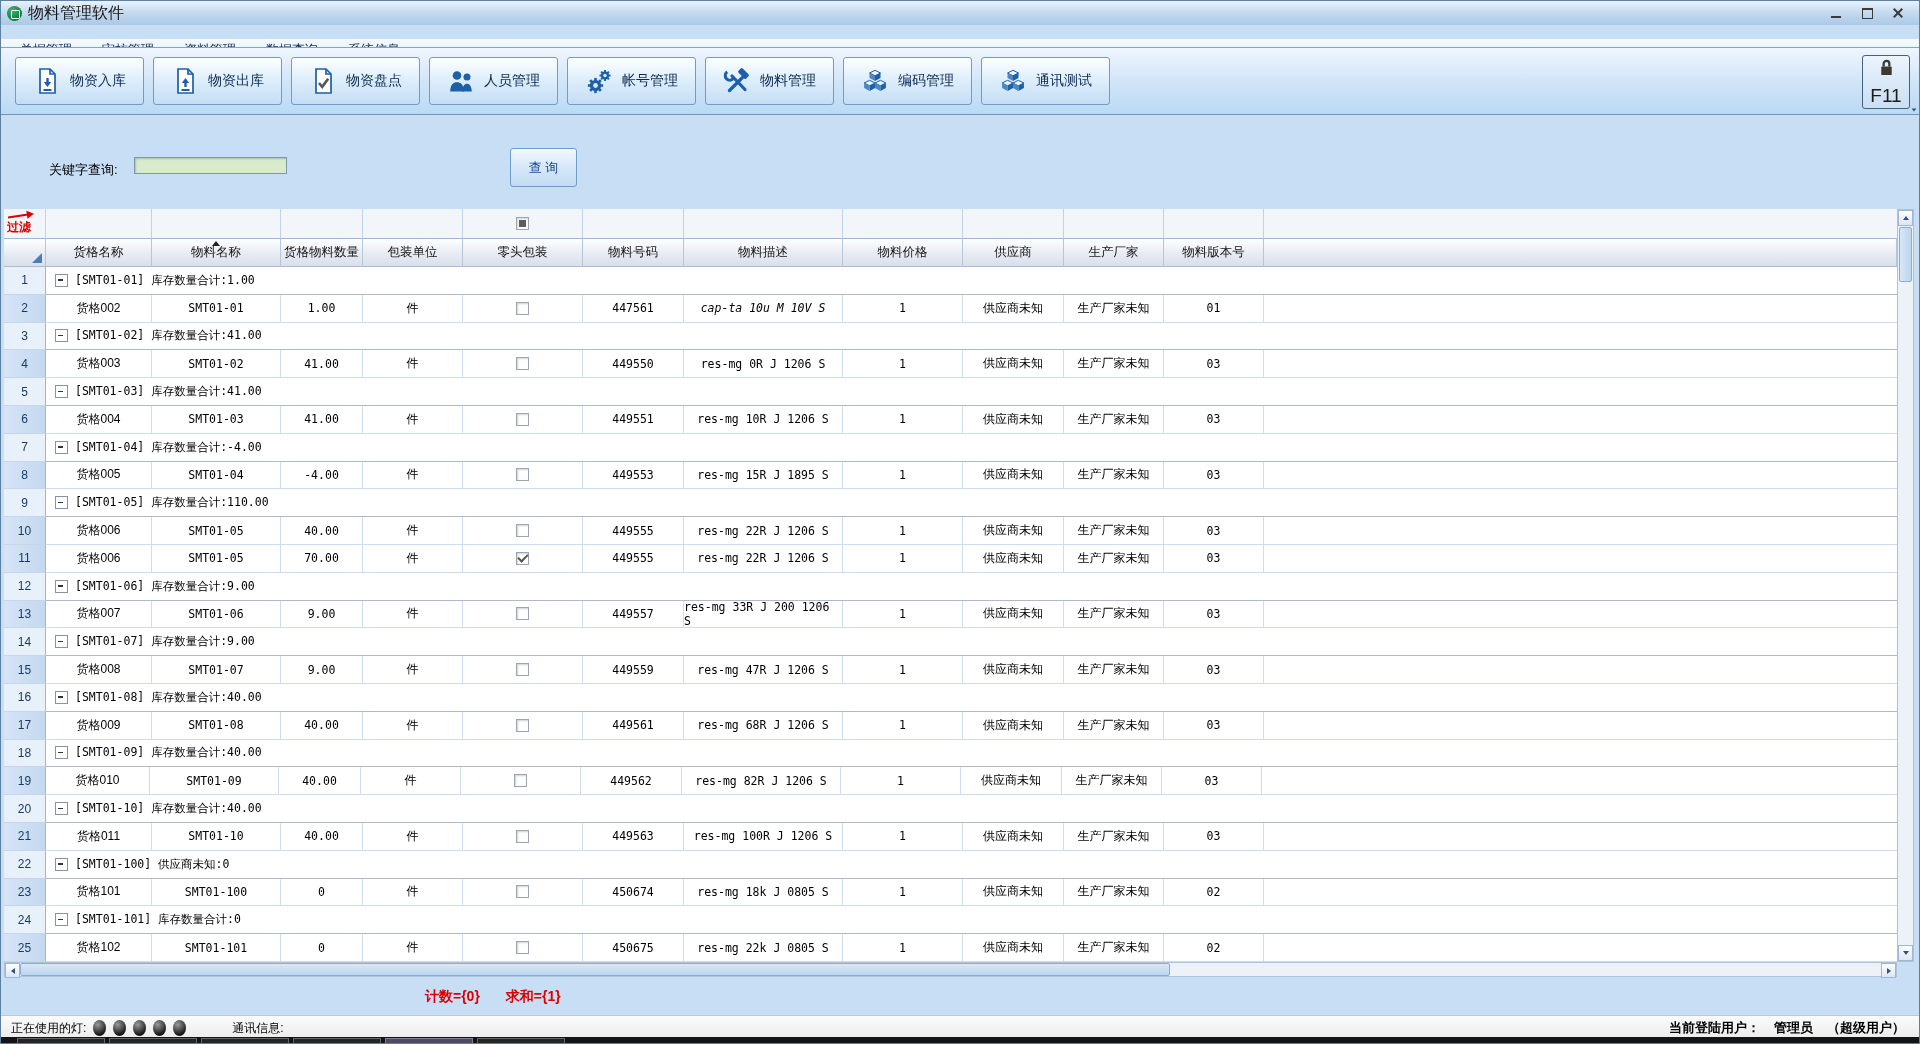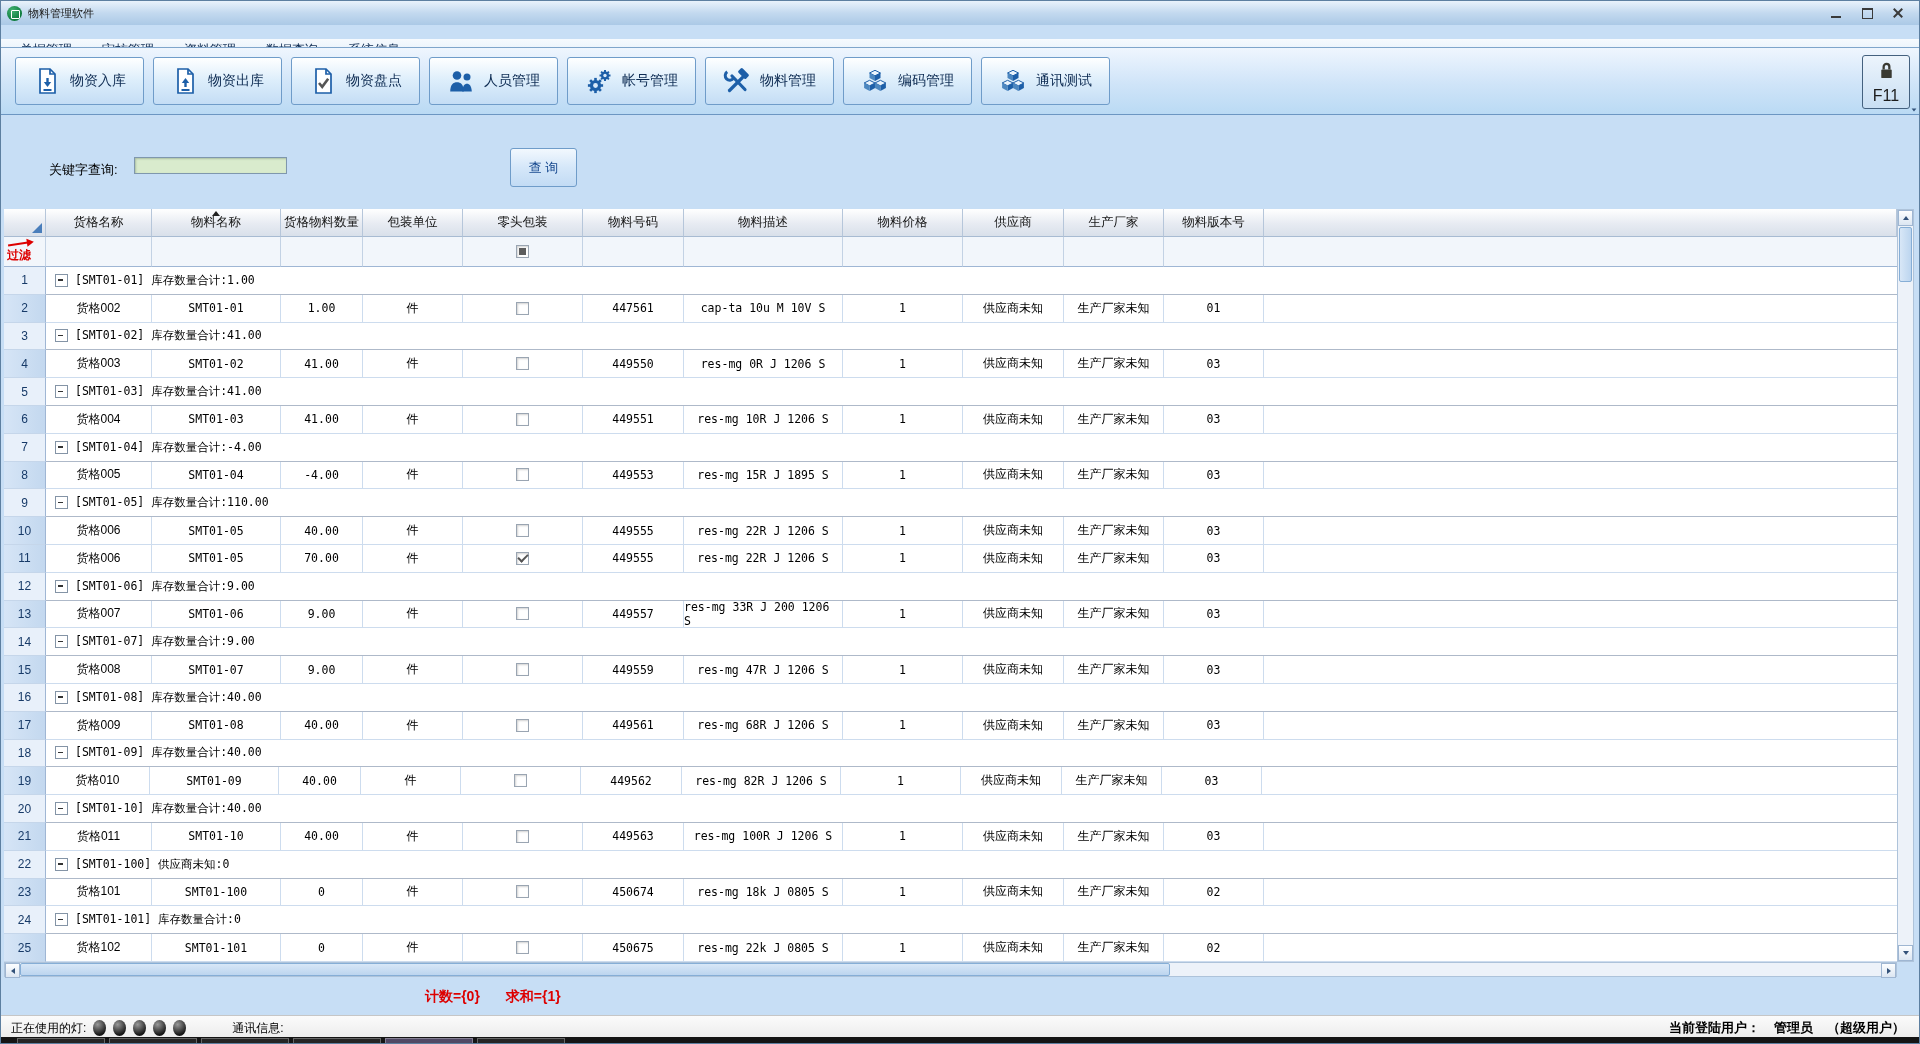--- a/index.html
+++ b/index.html
@@ -5,21 +5,21 @@
   html,body{margin:0;padding:0;background:#333;}
   #window{position:relative;width:1920px;height:1044px;overflow:hidden;
     font-family:"Liberation Sans","DejaVu Sans",sans-serif;background:#c7def5;
     border:1px solid #5d7fa0;box-sizing:border-box;}
   
   .titlebar{position:absolute;top:0;left:0;right:0;height:24px;
     background:linear-gradient(#e9f2fb,#c3d9ef 50%,#abc9e6);display:flex;align-items:center;padding-left:6px;}
   .app-icon{width:15px;height:15px;border-radius:50%;margin-right:6px;position:relative;
     background:radial-gradient(circle at 35% 30%,#43b271,#0c7a3c 70%);}
   .app-icon:after{content:"";position:absolute;left:4px;top:4px;width:7px;height:7px;border:1px solid #fff;border-radius:1px;}
-  .title-text{font-size:11px;color:#181818;}
+  .title-text{font-size:16px;color:#181818;}
   .win-controls{margin-left:auto;display:flex;gap:17px;padding-right:14px;}
   .win-btn{width:14px;height:14px;position:relative;cursor:default;}
   .wb-bar{position:absolute;left:2px;bottom:2px;width:10px;height:2px;background:#3a3a3a;}
   .wb-box{position:absolute;left:2px;top:2px;width:9px;height:8px;border:1px solid #3a3a3a;border-top-width:2px;}
   .wb-x1,.wb-x2{position:absolute;left:1px;top:6px;width:12px;height:2px;background:#3a3a3a;}
   .wb-x1{transform:rotate(45deg);} .wb-x2{transform:rotate(-45deg);}
   
   .menubar{position:absolute;top:24px;left:0;right:0;height:22px;
     background:linear-gradient(#f6fafe,#ddebf9);border-bottom:1px solid #a9c2db;
     display:flex;align-items:center;padding-left:10px;margin-top:14px;}
@@ -29,21 +29,21 @@
   .toolbar{position:absolute;top:46px;left:0;right:0;height:66px;
     background:linear-gradient(#eff6fe,#cfe4f8 55%,#badaf4);
     border-top:1px solid #7fa5cb;border-bottom:1px solid #6c96c2;
     display:flex;align-items:center;padding-left:14px;gap:9px;}
   .tb-btn{display:flex;align-items:center;gap:9px;height:46px;padding:0 17px;
     border:1px solid #6f9cc9;border-radius:3px;
     background:linear-gradient(#feffff,#ddeefb 48%,#c4ddf5);font-size:14px;color:#0d2b52;white-space:nowrap;}
   .tb-btn svg{display:block;}
   .f11-btn{position:absolute;right:9px;top:7px;width:46px;height:52px;border:1px solid #44617f;border-radius:3px;
     background:linear-gradient(#ecf4fc,#c9dff3);display:flex;flex-direction:column;align-items:center;justify-content:center;
-    gap:2px;font-size:16px;color:#1c1c1c;}
+    gap:2px;font-size:19px;color:#1c1c1c;}
   .tb-overflow{position:absolute;right:2px;bottom:2px;transform:scale(.8);}
   
   .tabrow{position:absolute;top:112px;left:0;right:0;height:25px;background:#a6c5e7;
     display:flex;align-items:flex-end;padding-left:8px;border-bottom:1px solid #bcd6f0;}
   .tab{display:flex;align-items:center;gap:8px;height:24px;padding:0 11px;
     background:linear-gradient(#f4f9fe,#d2e5f8);border:1px solid #7aa2cc;border-bottom:none;
     border-radius:3px 3px 0 0;font-size:13px;font-weight:bold;color:#17498f;}
   .tab-close{position:relative;width:11px;height:11px;}
   .tc1,.tc2{position:absolute;left:0;top:5px;width:11px;height:1.6px;background:#6d8299;}
   .tc1{transform:rotate(45deg);} .tc2{transform:rotate(-45deg);}
@@ -294,58 +294,20 @@
         <div class="tri-down"></div>
       </div>
   </div>
 
 
   <div class="search-label">关键字查询:</div>
   <input class="search-input" type="text" value="" style="">
   <button class="search-btn">查  询</button>
 
   <div class="grid">
-    <div class="g-row head-row" id="grid-header">
-        <div class="g-cell corner"></div>
-        <div class="g-cell" style="width: 106px;">
-          <span>货格名称</span>
-        </div>
-        <div class="g-cell" style="width: 129px;">
-          <span>物料名称</span>
-          <div class="sort-up"></div>
-        </div>
-        <div class="g-cell" style="width: 82px;">
-          <span>货格物料数量</span>
-        </div>
-        <div class="g-cell" style="width: 100px;">
-          <span>包装单位</span>
-        </div>
-        <div class="g-cell" style="width: 120px;">
-          <span>零头包装</span>
-        </div>
-        <div class="g-cell" style="width: 101px;">
-          <span>物料号码</span>
-        </div>
-        <div class="g-cell" style="width: 159px;">
-          <span>物料描述</span>
-        </div>
-        <div class="g-cell" style="width: 120px;">
-          <span>物料价格</span>
-        </div>
-        <div class="g-cell" style="width: 101px;">
-          <span>供应商</span>
-        </div>
-        <div class="g-cell" style="width: 100px;">
-          <span>生产厂家</span>
-        </div>
-        <div class="g-cell" style="width: 100px;">
-          <span>物料版本号</span>
-        </div>
-        <div class="g-cell head-filler"></div>
-      </div>
     <div class="g-row filter-row" id="grid-filter">
         <div class="g-cell filter-num">
           <div class="f-arrow"></div>
           <div class="filter-label">过滤</div>
         </div>
         <div class="g-cell" style="width: 106px;"></div>
         <div class="g-cell" style="width: 129px;"></div>
         <div class="g-cell" style="width: 82px;"></div>
         <div class="g-cell" style="width: 100px;"></div>
         <div class="g-cell" style="width: 120px;">
@@ -354,39 +316,77 @@
           </div>
         </div>
         <div class="g-cell" style="width: 101px;"></div>
         <div class="g-cell" style="width: 159px;"></div>
         <div class="g-cell" style="width: 120px;"></div>
         <div class="g-cell" style="width: 101px;"></div>
         <div class="g-cell" style="width: 100px;"></div>
         <div class="g-cell" style="width: 100px;"></div>
         <div class="g-cell head-filler" style="border-right: none;"></div>
       </div>
+    <div class="g-row head-row" id="grid-header">
+        <div class="g-cell corner"></div>
+        <div class="g-cell" style="width: 106px;">
+          <span>货格名称</span>
+        </div>
+        <div class="g-cell" style="width: 129px;">
+          <span>物料名称</span>
+          <div class="sort-up"></div>
+        </div>
+        <div class="g-cell" style="width: 82px;">
+          <span>货格物料数量</span>
+        </div>
+        <div class="g-cell" style="width: 100px;">
+          <span>包装单位</span>
+        </div>
+        <div class="g-cell" style="width: 120px;">
+          <span>零头包装</span>
+        </div>
+        <div class="g-cell" style="width: 101px;">
+          <span>物料号码</span>
+        </div>
+        <div class="g-cell" style="width: 159px;">
+          <span>物料描述</span>
+        </div>
+        <div class="g-cell" style="width: 120px;">
+          <span>物料价格</span>
+        </div>
+        <div class="g-cell" style="width: 101px;">
+          <span>供应商</span>
+        </div>
+        <div class="g-cell" style="width: 100px;">
+          <span>生产厂家</span>
+        </div>
+        <div class="g-cell" style="width: 100px;">
+          <span>物料版本号</span>
+        </div>
+        <div class="g-cell head-filler"></div>
+      </div>
     <div id="grid-rows">
         <div class="g-row g-body-row">
           <div class="g-cell num-cell num-group">1</div>
           <div class="group-cell">
             <div class="expand-box"></div>
             <span class="mono">[SMT01-01] 库存数量合计:1.00</span>
           </div>
         </div>
         <div class="g-row g-body-row">
           <div class="g-cell num-cell num-data">2</div>
           <div class="g-cell data-cell" style="width: 106px;">货格002</div>
           <div class="g-cell data-cell mono" style="width: 129px;">SMT01-01</div>
           <div class="g-cell data-cell mono" style="width: 82px;">1.00</div>
           <div class="g-cell data-cell" style="width: 100px;">件</div>
           <div class="g-cell data-cell" style="width: 120px;">
             <div class="cb"></div>
           </div>
           <div class="g-cell data-cell mono" style="width: 101px;">447561</div>
-          <div class="g-cell data-cell mono" style="width: 159px;">cap-ta 10u M 10V S</div>
+          <div class="g-cell data-cell mono" style="width: 159px; font-style: italic;">cap-ta 10u M 10V S</div>
           <div class="g-cell data-cell mono" style="width: 120px;">1</div>
           <div class="g-cell data-cell" style="width: 101px;">供应商未知</div>
           <div class="g-cell data-cell" style="width: 100px;">生产厂家未知</div>
           <div class="g-cell data-cell mono" style="width: 100px;">01</div>
           <div class="g-cell filler"></div>
         </div>
         <div class="g-row g-body-row">
           <div class="g-cell num-cell num-group">3</div>
           <div class="group-cell">
             <div class="expand-box"></div>

